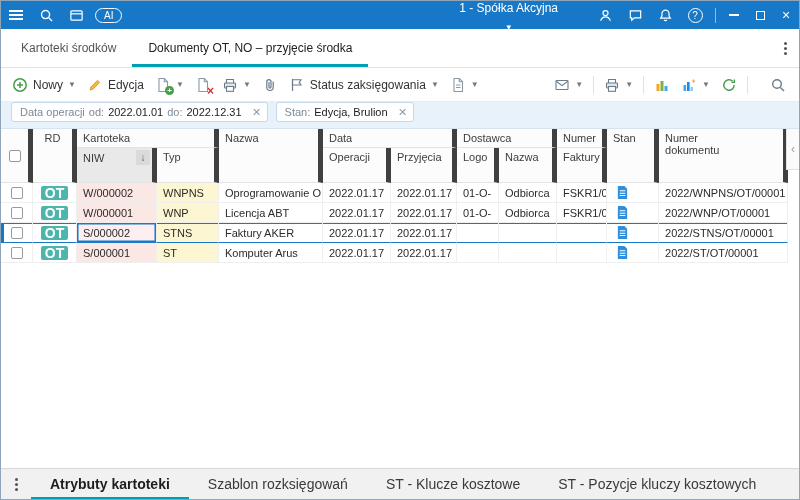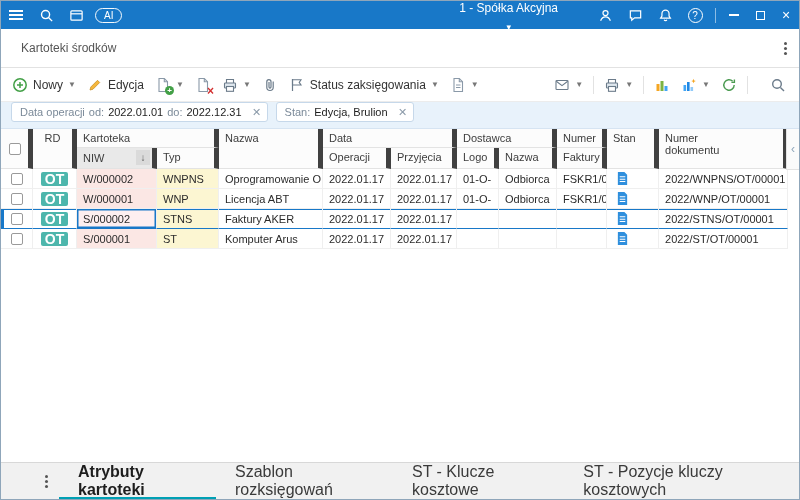--- a/index.html
+++ b/index.html
@@ -48,42 +48,42 @@
   .chip { background: #fff; border: 1px solid #c6d8ea; border-radius: 3px; height: 20px; display: flex; align-items: center; padding: 0 2px 0 8px; gap: 4px; }
   .chip .lbl { color: #7b8a99; }
   .chip .val { color: #1d1d1d; }
   .chip .x { width: 16px; height: 16px; display: flex; align-items: center; justify-content: center; color: #8b9aa9; font-size: 11px; margin-left: 3px; }
 
   
   .table-area { position: relative; flex: 1; background: #fff; overflow: hidden; }
   table { border-collapse: separate; border-spacing: 0; table-layout: fixed; width: 787px; font-size: 11px; }
   thead th { background: #fcfcfc; font-weight: normal; color: #3d3d3d; text-align: left; padding: 3px 6px; vertical-align: top; border-right: 5px solid #404040; border-bottom: 1px solid #e3e3e3; white-space: nowrap; overflow: hidden; }
   thead tr.group th { height: 19px; }
-  thead tr.sub th { height: 21px; }
+  thead tr.sub th { height: 35px; }
   th.h-check { vertical-align: middle; text-align: center; padding: 2px; }
   th.h-rd { text-align: center; }
   th.h-niw { background: #e9e9e9; padding: 2px 2px 2px 6px; }
   .h-niw-wrap { display: flex; align-items: center; justify-content: space-between; }
   .sortbox { width: 14px; height: 15px; background: #dadada; color: #555; font-size: 10px; display: flex; align-items: center; justify-content: center; }
   tbody td { height: 20px; padding: 1px 6px; color: #2b2b2b; border-right: 1px solid #efefef; border-bottom: 1px solid #efefef; white-space: nowrap; overflow: hidden; }
   td.c-check, td.c-rd { text-align: center; padding: 1px 2px; }
   .cb { width: 12px; height: 12px; border: 1px solid #9a9a9a; border-radius: 2px; background: #fff; margin: 0 auto; }
   .badge-ot { display: inline-block; min-width: 24px; background: var(--ot-badge, #4db6ac); color: #fff; font-size: 14px; font-weight: bold; line-height: 14px; border-radius: 2px; padding: 0 4px; text-align: center; }
   td.cell-niw { background: var(--niw-pink, #fbe7e4); }
   td.cell-typ { background: var(--typ-yellow, #fcf6d2); }
   tr.selected td { border-bottom: 1px solid var(--selection-blue, #1878c8); box-shadow: inset 0 1px 0 var(--selection-blue, #1878c8); }
   tr.selected td.cell-niw { box-shadow: inset 0 0 0 1.5px var(--selection-blue, #1878c8); background: #fdeff0; }
   tr.selected td.c-check { position: relative; }
   tr.selected td.c-check::before { content: ""; position: absolute; left: 0; top: 0; bottom: 0; width: 3px; background: var(--selection-blue, #1878c8); }
   td.c-stan { padding-left: 9px; }
   .doc-ic svg { width: 13px; height: 15px; display: block; color: var(--doc-icon-blue, #2f8fdd); }
   .right-strip { position: absolute; top: 0; right: 0; width: 13px; height: 41px; border-left: 1px solid #e3e3e3; border-bottom: 1px solid #e3e3e3; background: #fbfbfb; display: flex; align-items: center; justify-content: center; color: #8fa6ba; font-size: 12px; }
 
   
-  .bottombar { flex: 0 0 31px; background: #f1f1f1; border-top: 1px solid #d8d8d8; display: flex; align-items: stretch; font-size: 16px; color: #3a3a3a; padding-left: 32px; }
+  .bottombar { flex: 0 0 31px; background: #f1f1f1; border-top: 1px solid #d8d8d8; display: flex; align-items: stretch; font-size: 14px; color: #3a3a3a; }
   .bb-kebab { width: 30px; display: flex; align-items: center; justify-content: center; }
   .bbtab { display: flex; align-items: center; padding: 0 19px; }
   .bbtab.active { font-weight: bold; color: #1d1d1d; box-shadow: inset 0 -2px 0 var(--accent-teal, #00a0b4); }
 </style>
 </head>
 <body>
 
 <div class="win">
 
   <div class="titlebar">
@@ -133,20 +133,21 @@
         <span class="i-min"></span>
       </span>
     <span class="winctl">
         <span class="i-max"></span>
       </span>
     <span class="winctl">×</span>
   </div>
 
   <div class="doctabs">
     <div class="doctab">Kartoteki środków</div>
+    <div class="doctab active">Dokumenty OT, NO – przyjęcie środka</div>
     <div class="dt-spacer"></div>
     <div class="kebab-box">
         <span class="i-kebab"></span>
       </div>
   </div>
 
   <div class="toolbar">
     <span class="titem">
       <svg viewBox="0 0 16 16">
           <circle cx="8" cy="8" r="6.2" fill="none" stroke="#43a047" stroke-width="1.5"></circle>

